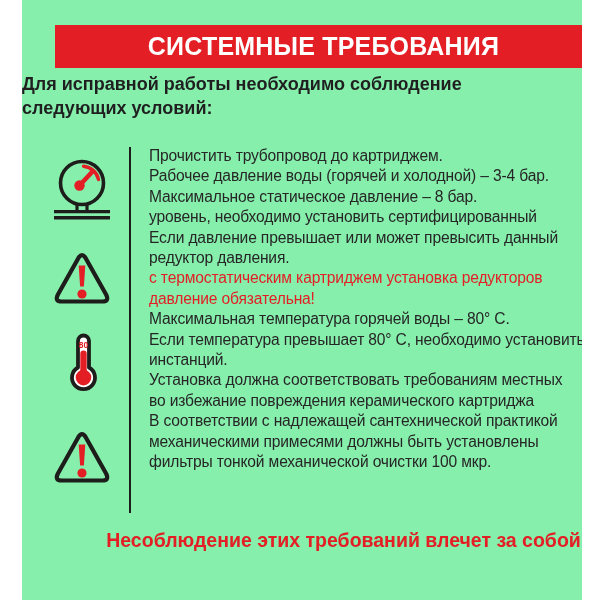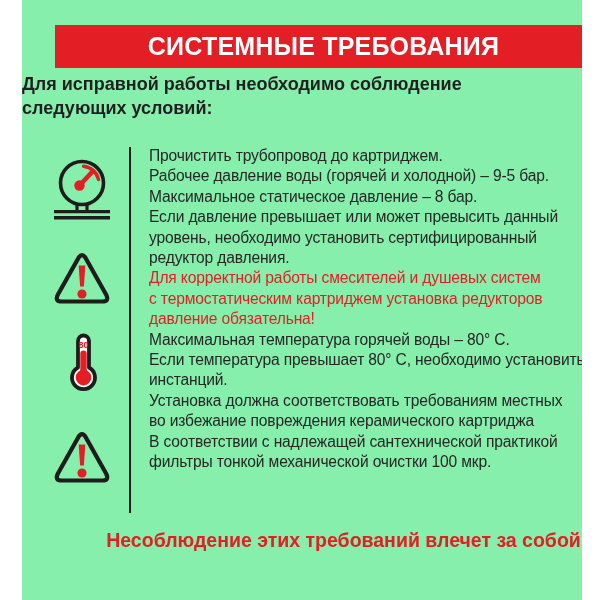--- a/index.html
+++ b/index.html
@@ -119,34 +119,34 @@
   <svg class="icon icon-warn2" viewBox="0 0 60 58">
     <path d="M 26.3 8.2 Q 30 2 33.7 8.2 L 54.2 44.8 Q 57.5 51.5 50.3 51.5 L 9.7 51.5 Q 2.5 51.5 5.8 44.8 Z" fill="none" stroke="var(--ink)" stroke-width="4.2" stroke-linejoin="round"></path>
     <polygon points="26.7,15.5 33.3,15.5 31.9,36.5 28.1,36.5" fill="var(--red)"></polygon>
     <circle cx="30" cy="44" r="4.6" fill="var(--red)"></circle>
   </svg>
 
   <div class="divider"></div>
 
   <div class="reqs">
       <div class="req-line">Прочистить трубопровод до картриджем.</div>
-      <div class="req-line">Рабочее давление воды (горячей и холодной) – 9-5 бар.</div>
+      <div class="req-line">Рабочее давление воды (горячей и холодной) – 3-4 бар.</div>
       <div class="req-line">Максимальное статическое давление – 8 бар.</div>
+      <div class="req-line">уровень, необходимо установить сертифицированный</div>
       <div class="req-line">Если давление превышает или может превысить данный</div>
-      <div class="req-line">уровень, необходимо установить сертифицированный</div>
       <div class="req-line">редуктор давления.</div>
-      <div class="req-line red">Для корректной работы смесителей и душевых систем</div>
       <div class="req-line red">с термостатическим картриджем установка редукторов</div>
       <div class="req-line red">давление обязательна!</div>
       <div class="req-line">Максимальная температура горячей воды – 80° С.</div>
       <div class="req-line">Если температура превышает 80° С, необходимо установить</div>
       <div class="req-line">инстанций.</div>
       <div class="req-line">Установка должна соответствовать требованиям местных</div>
       <div class="req-line">во избежание повреждения керамического картриджа</div>
       <div class="req-line">В соответствии с надлежащей сантехнической практикой</div>
+      <div class="req-line">механическими примесями должны быть установлены</div>
       <div class="req-line">фильтры тонкой механической очистки 100 мкр.</div>
     </div>
 
   <div class="footer">
     <div>Несоблюдение этих требований влечет за собой</div>
   </div>
 
 </div>
 
 </body></html>

